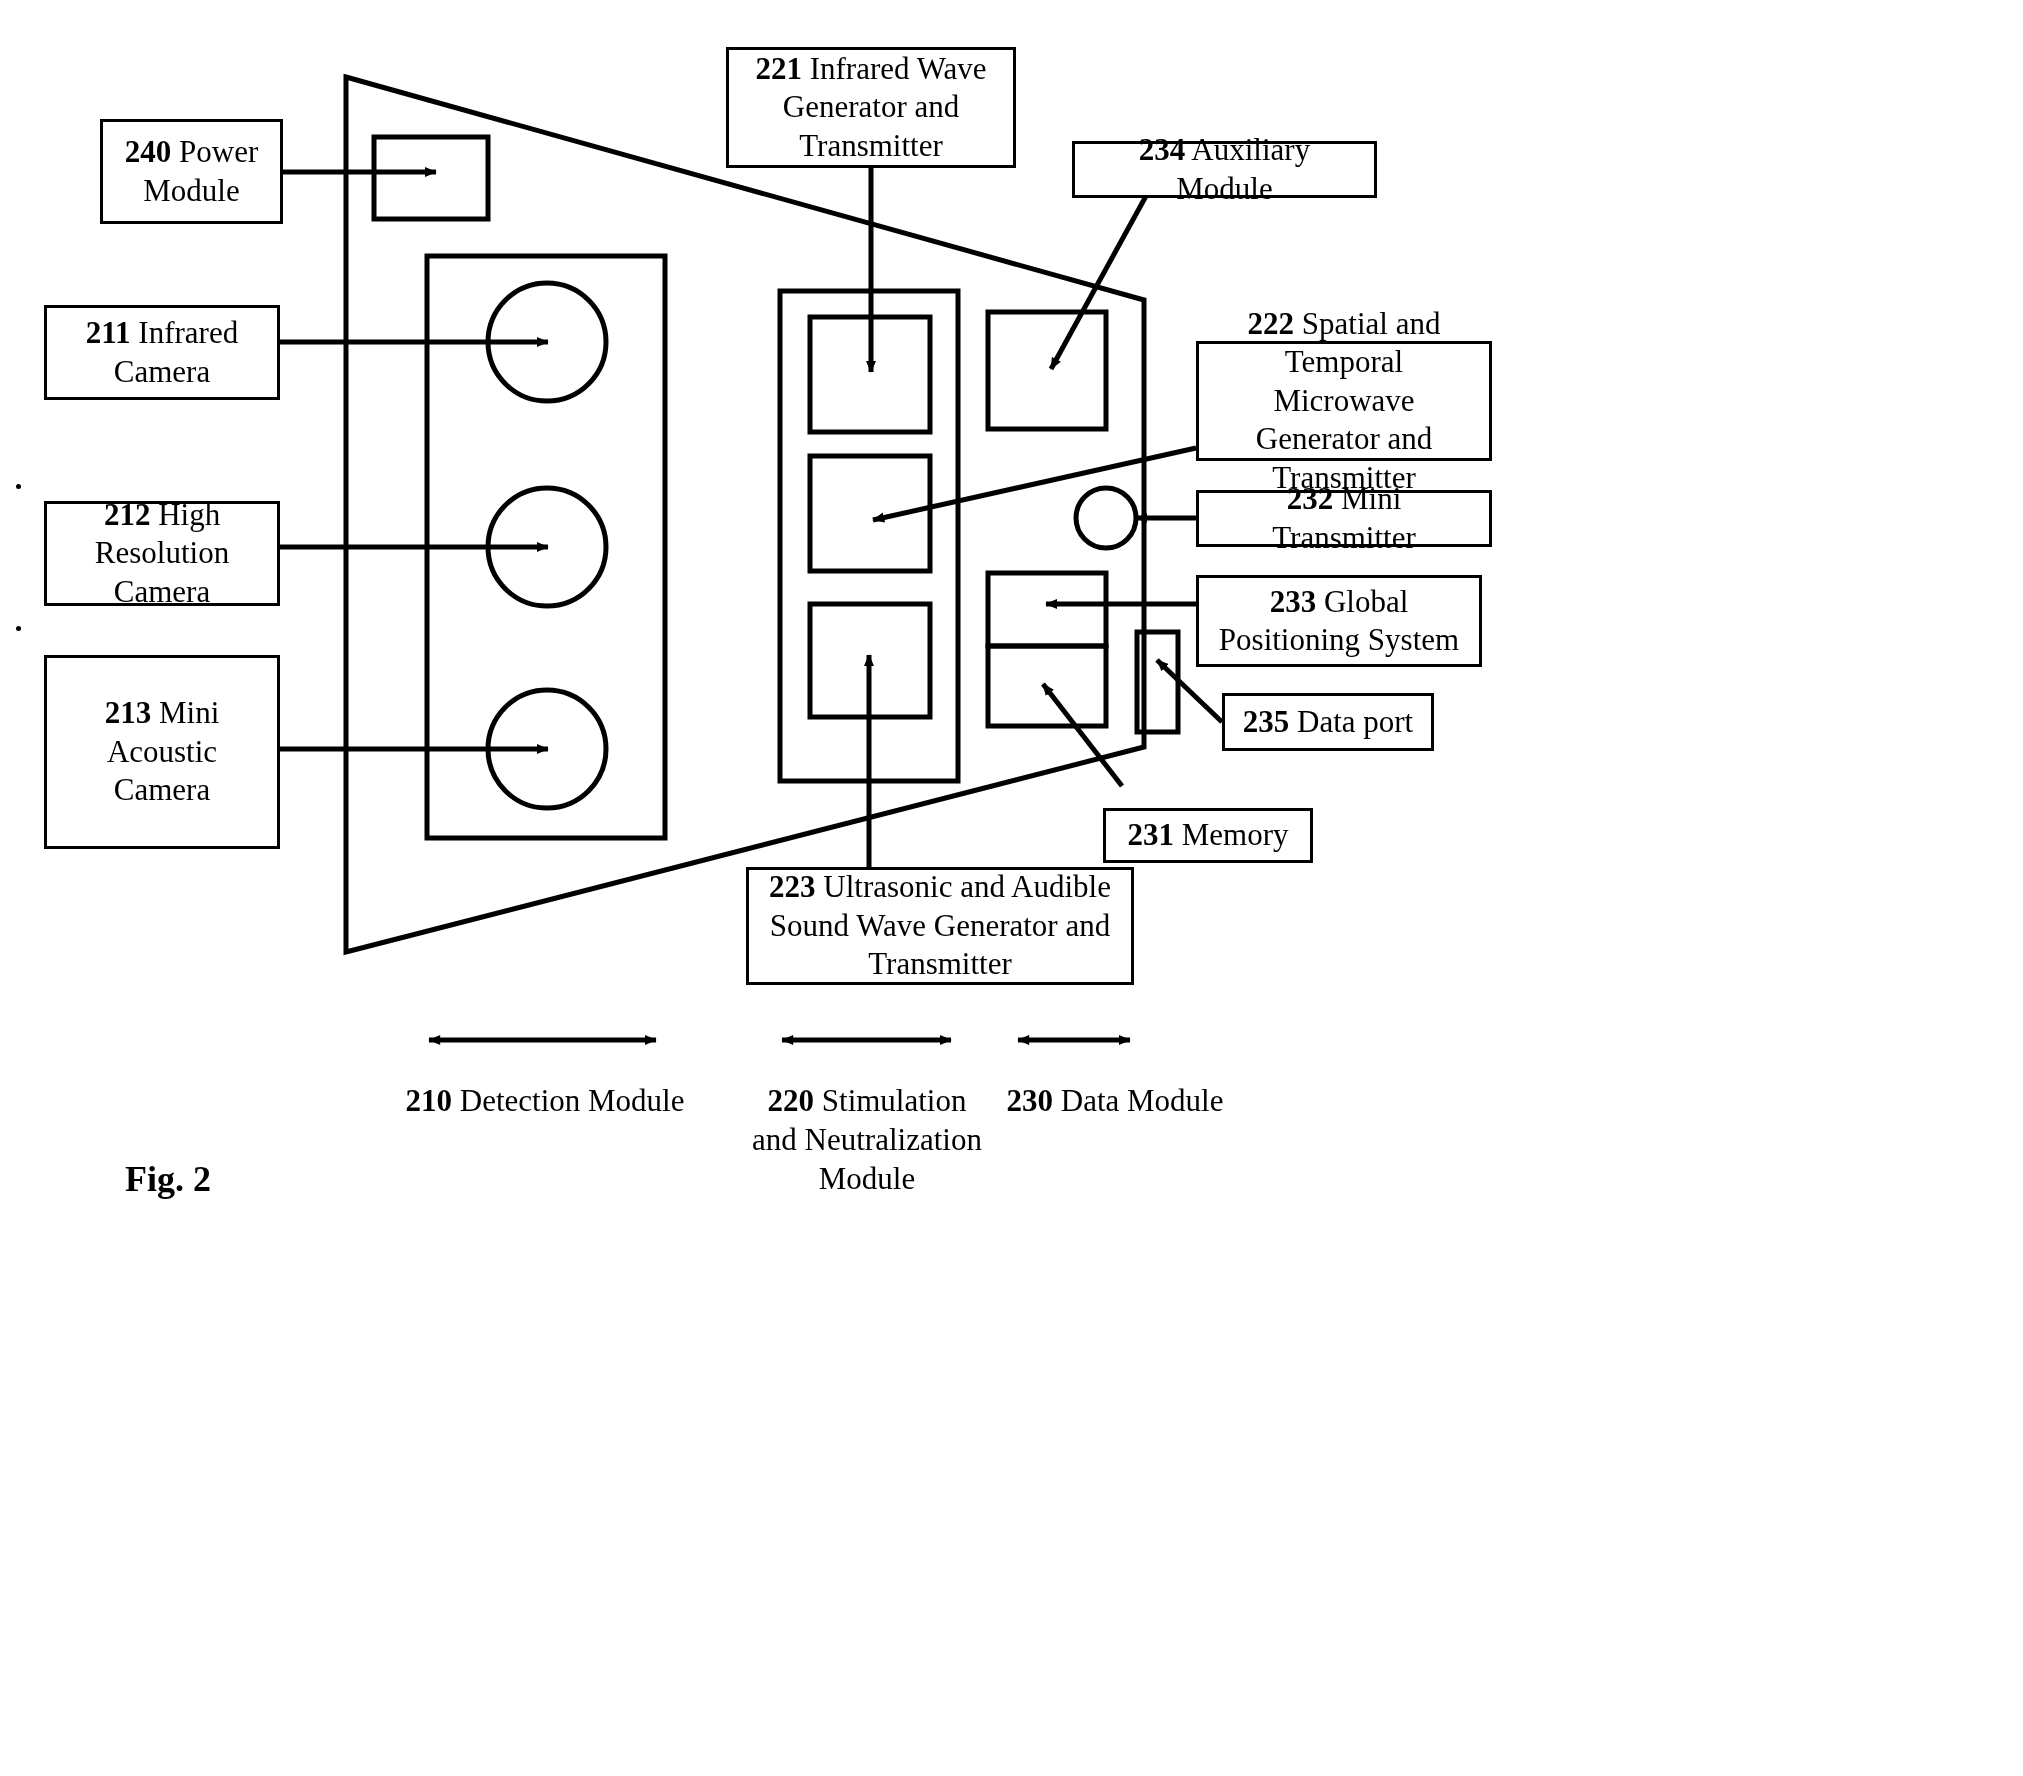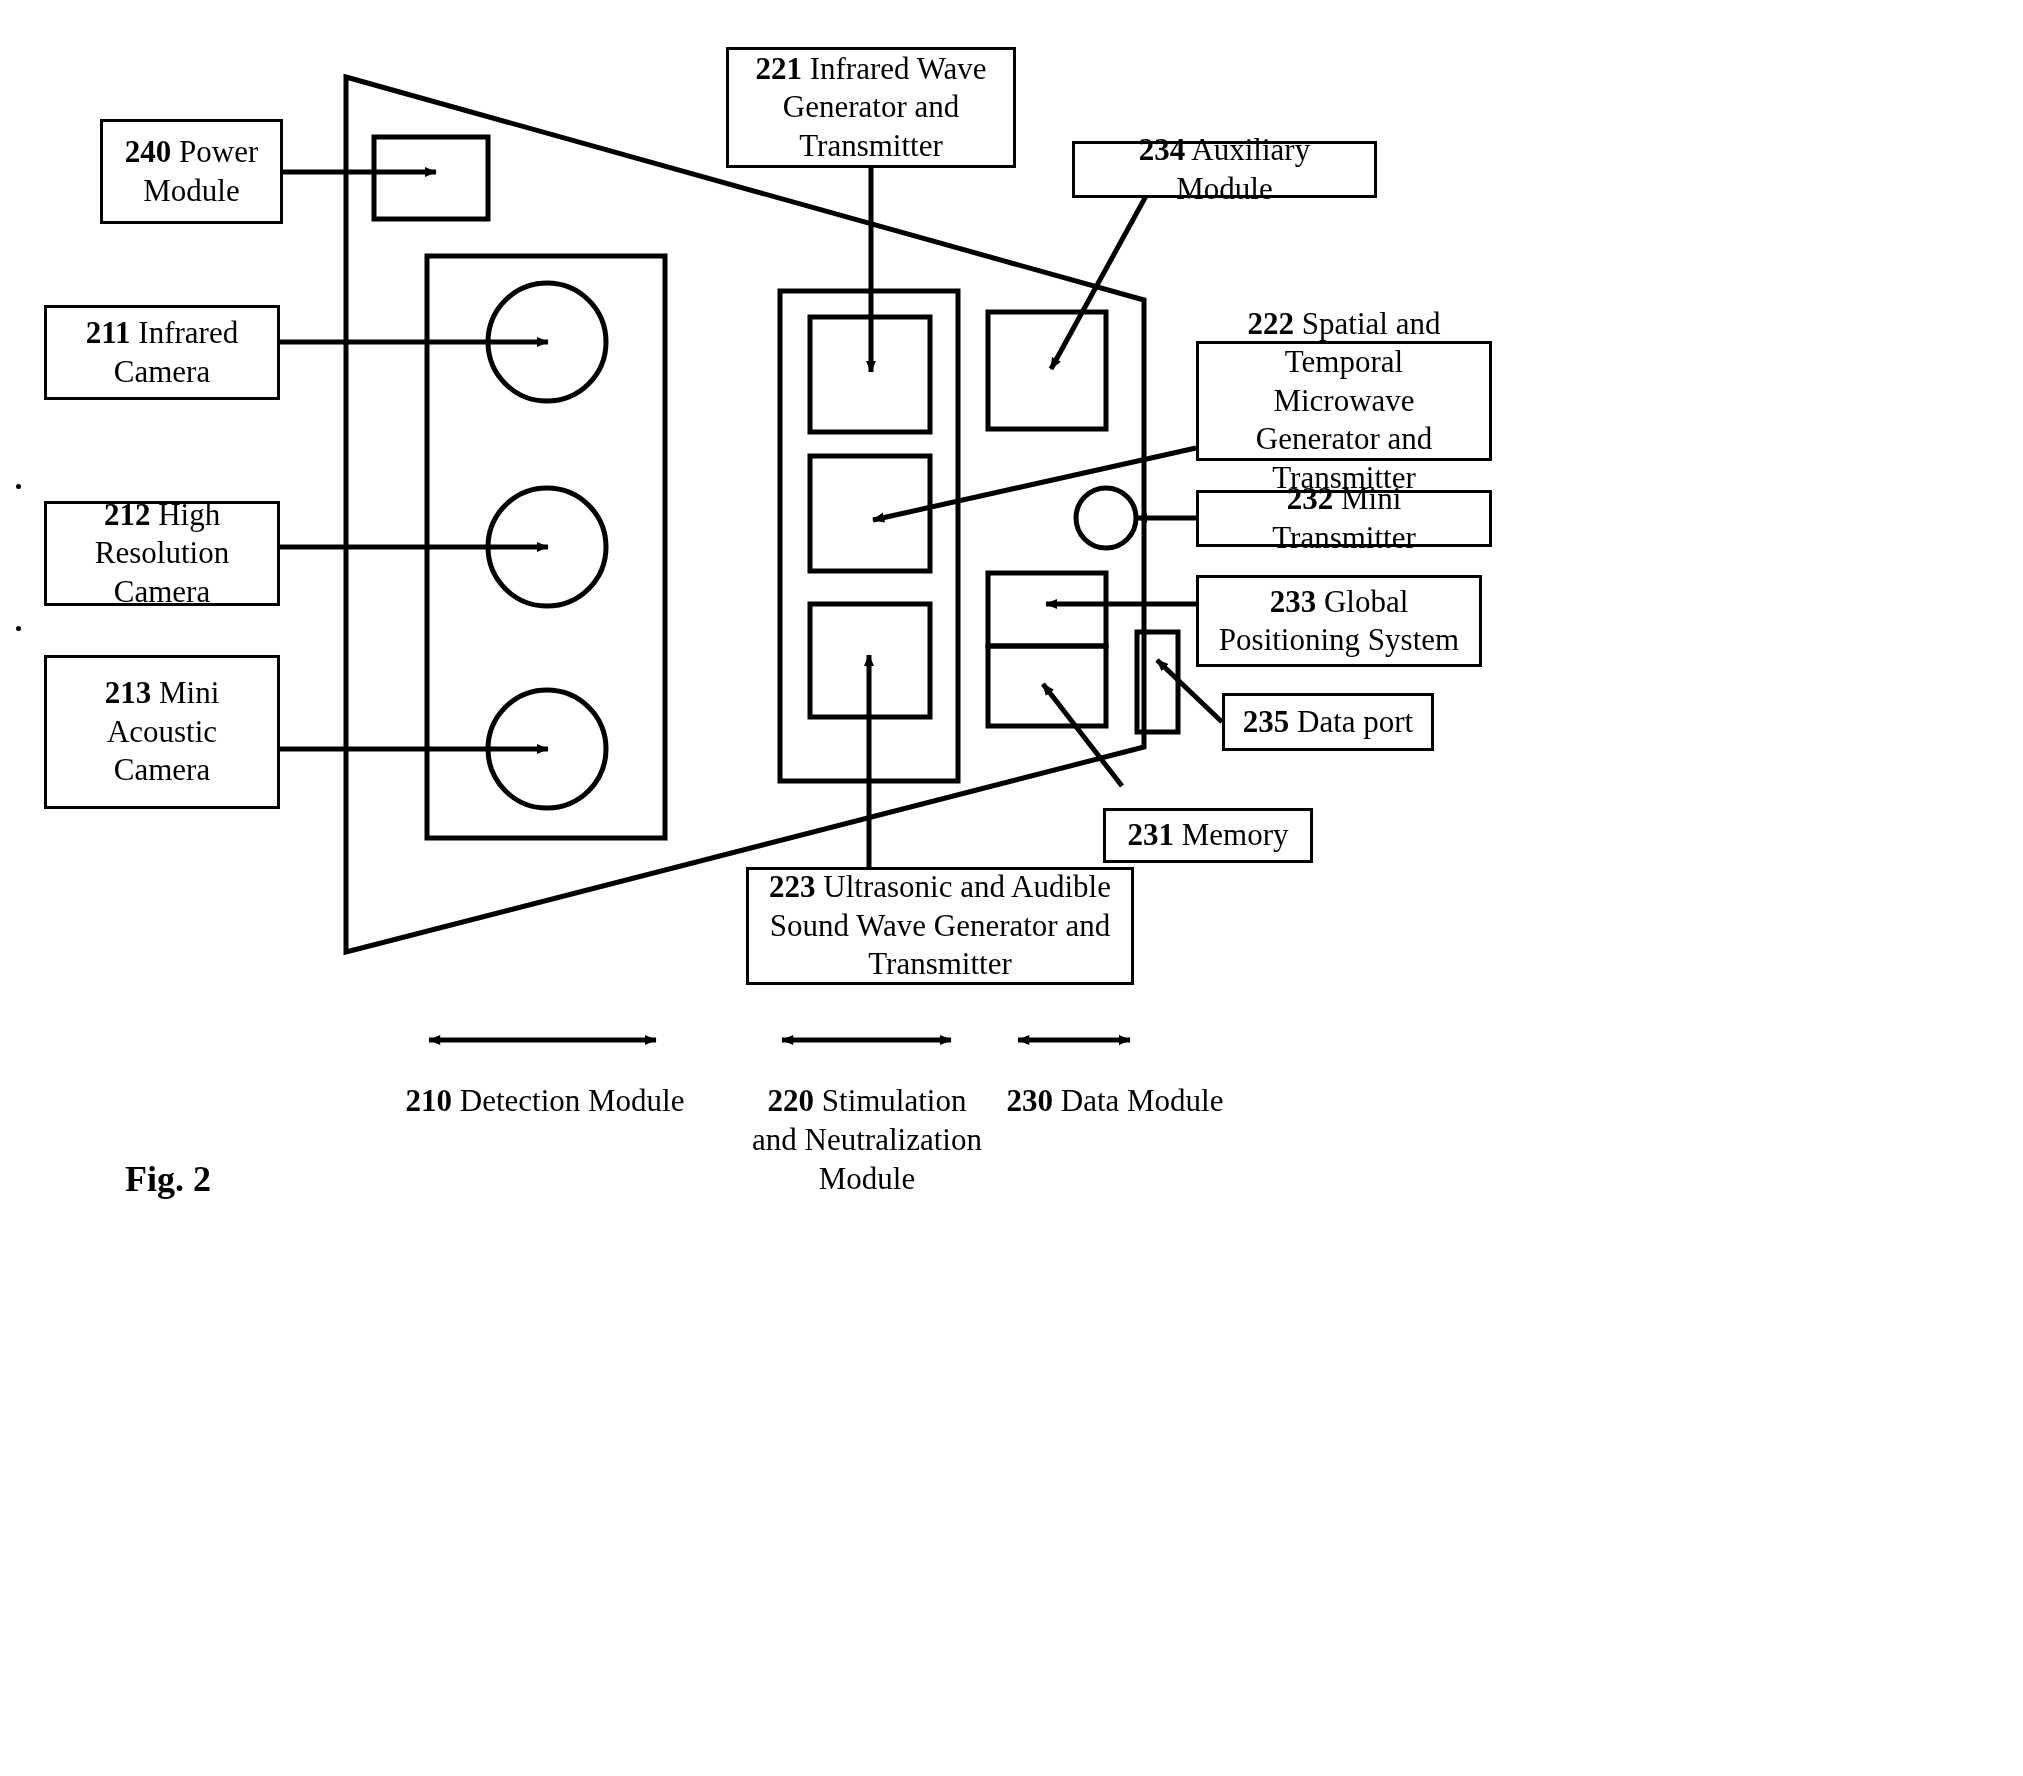--- a/index.html
+++ b/index.html
@@ -178,21 +178,21 @@
   <div class="boxlabel" style="left:44px; top:305px; width:236px; height:95px;">
     <span><b>211</b>
     <span>Infrared Camera</span></span>
   </div>
 
   <div class="boxlabel" style="left:44px; top:501px; width:236px; height:105px;">
     <span><b>212</b>
     <span>High Resolution Camera</span></span>
   </div>
 
-  <div class="boxlabel" style="left:44px; top:655px; width:236px; height:154px;">
+  <div class="boxlabel" style="left:44px; top:655px; width:236px; height:194px;">
     <span><b>213</b>
     <span>Mini Acoustic Camera</span></span>
   </div>
 
   <div class="boxlabel" style="left:726px; top:47px; width:290px; height:121px;">
     <span><b>221</b>
     <span>Infrared Wave Generator and Transmitter</span></span>
   </div>
 
   <div class="boxlabel" style="left:1072px; top:141px; width:305px; height:57px;">

